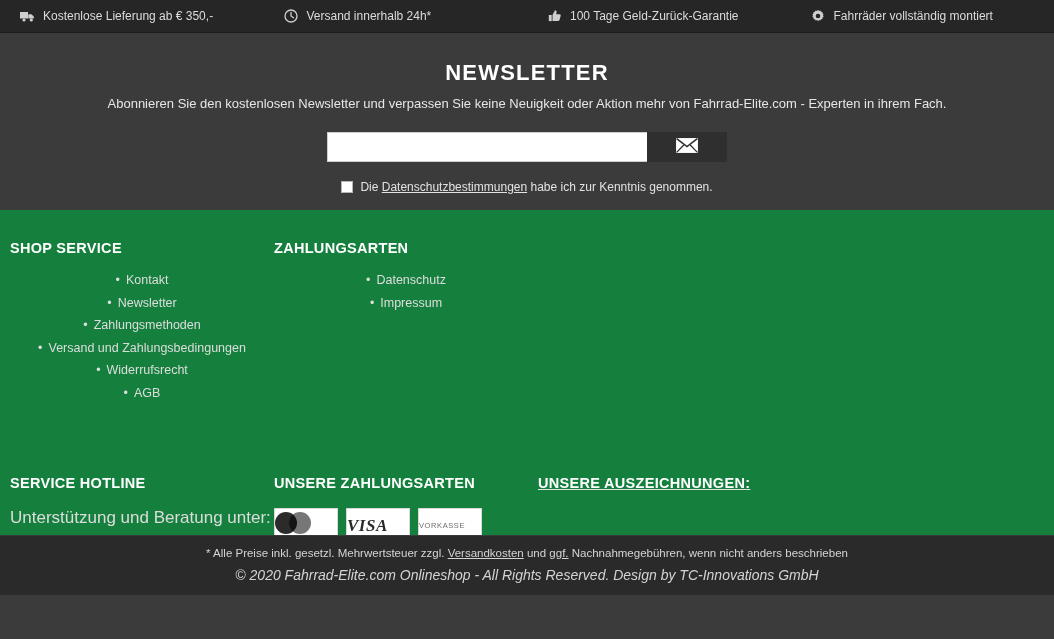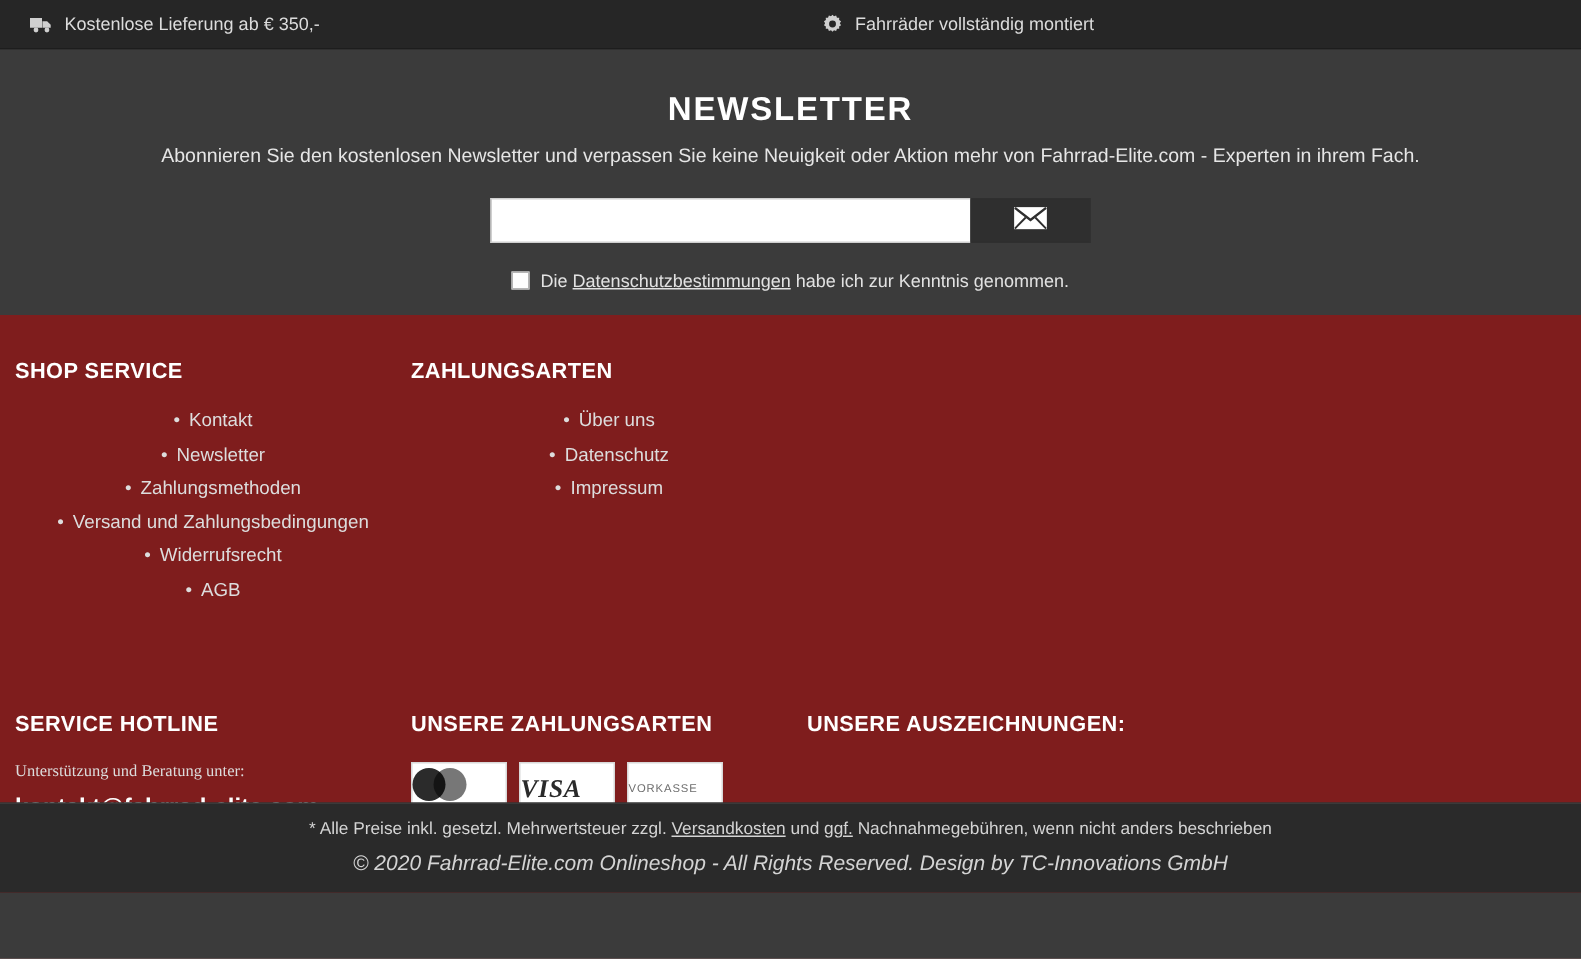--- a/index.html
+++ b/index.html
@@ -111,21 +111,21 @@
     cursor: pointer;
   }
   .nl-privacy a {
     color: #e2e2e2;
     text-decoration: underline;
     text-align: right;
   }
 
   
   .footer-main {
-    background: #7f1d1d;
+    background: #15803d;
     padding: 30px 0 0 0;
     height: 385px;
     position: relative;
   }
   .cols {
     display: flex;
     padding: 0 10px;
   }
   .col-shop { width: 264px; padding-left: 0; }
   .col-info { width: 264px; }
@@ -150,26 +150,25 @@
     color: #dddddd;
   }
 
   .row2 {
     display: flex;
     padding: 0 10px;
     margin-top: 67px;
   }
   .col-hotline { width: 264px; }
   .col-pay { width: 264px; }
-  .col-award { width: 300px; }
+  .col-award { width: 300px; text-decoration: underline; }
   .hotline-sub {
-    font-size: 11px;
+    font-size: 17px;
     color: #dcdcdc;
     margin: 0 0 10px 0;
-    font-family: Liberation Serif, serif;
   }
   .hotline-mail {
     font-size: 16px;
     font-weight: bold;
     color: #ffffff;
     margin: 0 0 14px 0;
   }
   .hotline-hours {
     font-size: 12.5px;
     color: #dcdcdc;
@@ -256,21 +255,39 @@
       <svg width="15" height="11" viewBox="0 0 15 11">
         <rect x="0" y="1" width="8" height="6.5" fill="#cfcfcf"></rect>
         <path d="M8.3 3.2 h3.1 l2.4 2.3 v2 h-5.5 z" fill="#cfcfcf"></path>
         <circle cx="4" cy="9" r="1.6" fill="#cfcfcf"></circle>
         <circle cx="11.3" cy="9" r="1.6" fill="#cfcfcf"></circle>
       </svg>
     </span>
     <span>Kostenlose Lieferung ab € 350,-</span>
   </div>
 
-
+  <div class="usp-item">
+    <span class="usp-ico">
+      <svg width="14" height="14" viewBox="0 0 14 14">
+        <circle cx="7" cy="7" r="6" fill="none" stroke="#cfcfcf" stroke-width="1.3"></circle>
+        <path d="M7 3.5 V7 l2.5 1.7" fill="none" stroke="#cfcfcf" stroke-width="1.3" stroke-linecap="round"></path>
+      </svg>
+    </span>
+    <span>Versand innerhalb 24h*</span>
+  </div>
+
+  <div class="usp-item">
+    <span class="usp-ico">
+      <svg width="14" height="14" viewBox="0 0 14 14">
+        <path d="M4.5 6 L7 1.2 c1.4 0 1.8 1 1.5 2.2 L8.2 5.2 h3.4 c0.9 0 1.3 0.8 1.1 1.5 l-1.2 4.4 c-0.2 0.7 -0.7 1 -1.4 1 H4.5 z" fill="#cfcfcf"></path>
+        <rect x="0.8" y="6" width="2.9" height="6.1" fill="#cfcfcf"></rect>
+      </svg>
+    </span>
+    <span>100 Tage Geld-Zurück-Garantie</span>
+  </div>
 
   <div class="usp-item">
     <span class="usp-ico">
       <svg width="14" height="14" viewBox="0 0 14 14">
         <path d="M7 0.8 l1 1.1 1.4-.5 .6 1.4 1.5 .1 -.1 1.5 1.3 .8 -.8 1.3 .8 1.3 -1.3 .8 .1 1.5 -1.5 .1 -.6 1.4 -1.4-.5 -1 1.1 -1-1.1 -1.4 .5 -.6-1.4 -1.5-.1 .1-1.5 -1.3-.8 .8-1.3 -.8-1.3 1.3-.8 -.1-1.5 1.5-.1 .6-1.4 1.4 .5 z" fill="#cfcfcf"></path>
         <circle cx="7" cy="7" r="2.3" fill="#262626"></circle>
       </svg>
     </span>
     <span>Fahrräder vollständig montiert</span>
   </div>
@@ -315,21 +332,20 @@
         <li>Zahlungsmethoden</li>
         <li>Versand und Zahlungsbedingungen</li>
         <li>Widerrufsrecht</li>
         <li>AGB</li>
       </ul>
     </div>
 
     <div class="col-info">
       <div class="col-title">ZAHLUNGSARTEN</div>
       <ul class="link-list">
-        <li>Über uns</li>
         <li>Datenschutz</li>
         <li>Impressum</li>
       </ul>
     </div>
 
   </div>
 
   <div class="row2">
 
     <div class="col-hotline">

